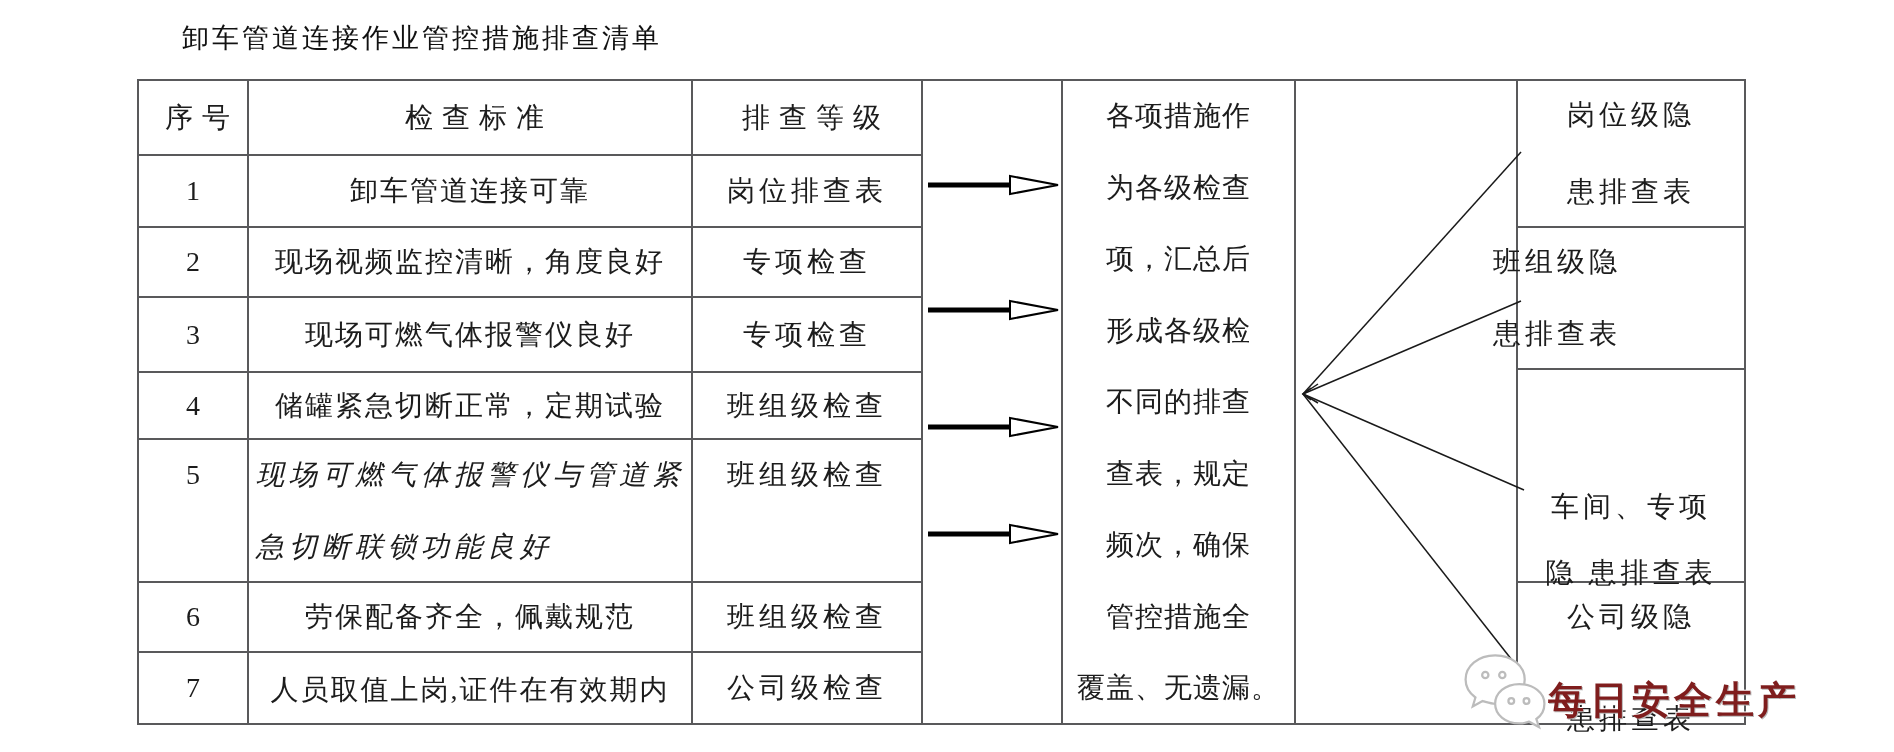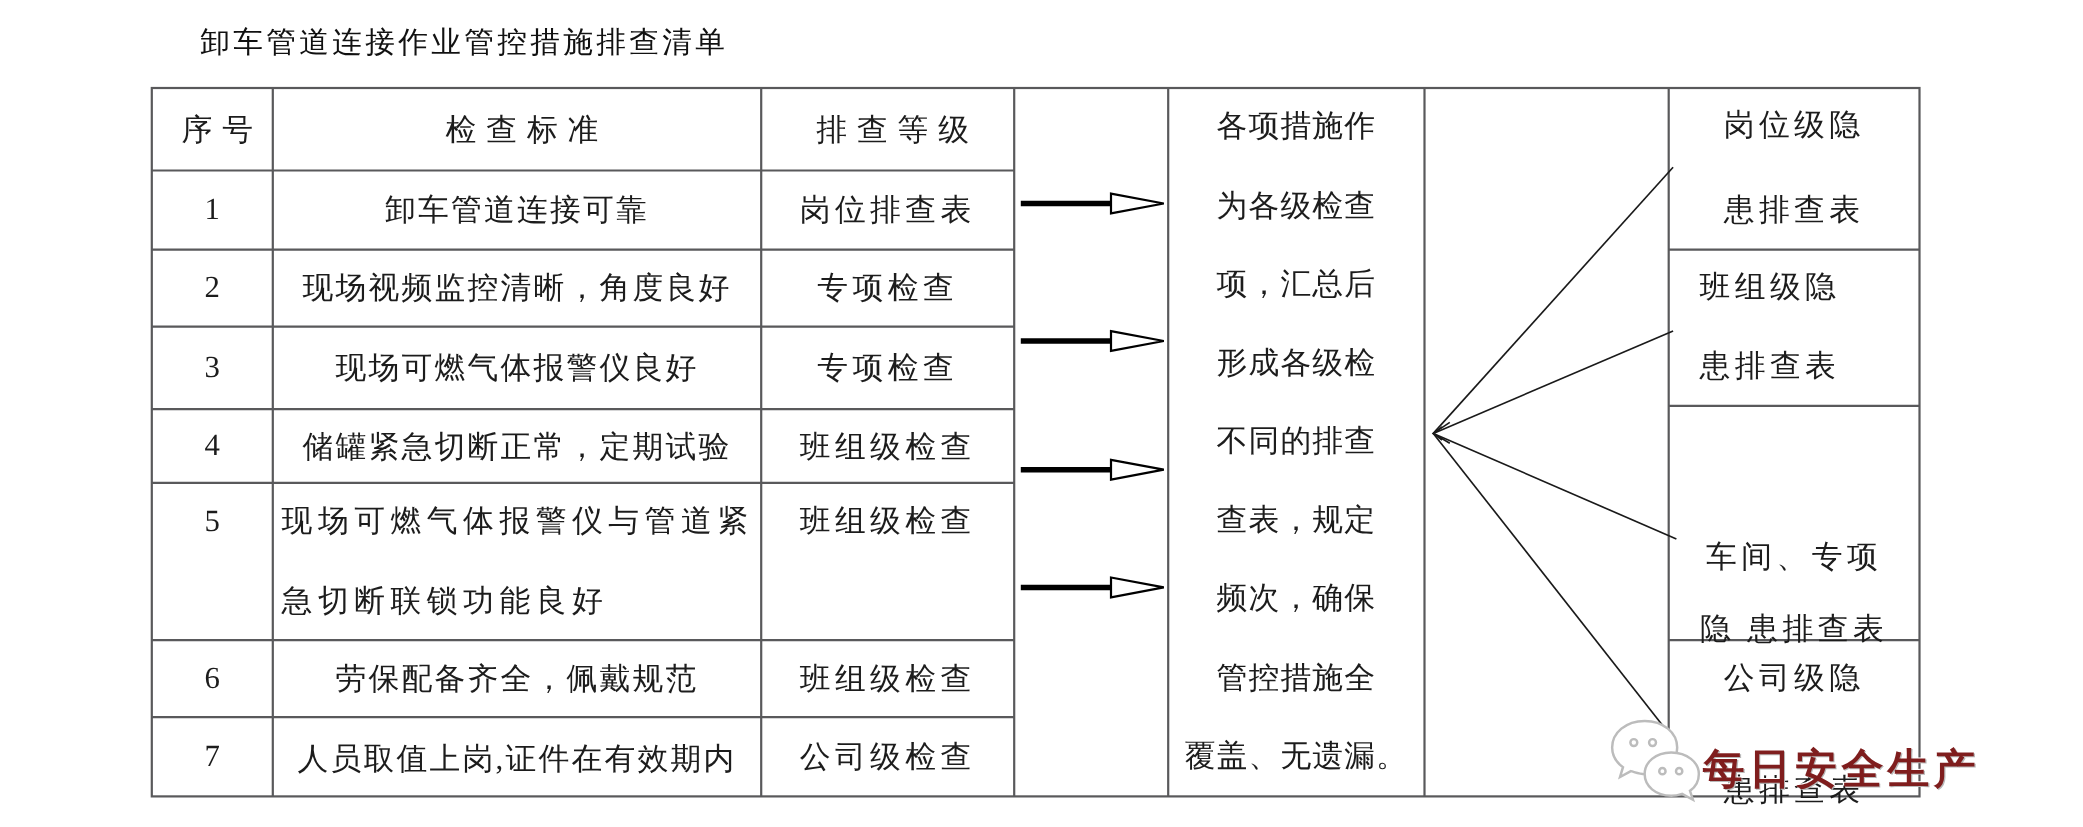--- a/index.html
+++ b/index.html
@@ -15,21 +15,21 @@
   .cell{
     position:absolute;display:flex;align-items:center;justify-content:center;
     font-size:28px;letter-spacing:2px;white-space:nowrap;
   }
   .hdr{letter-spacing:9px;padding-left:9px;}
   .lvl{letter-spacing:4px;}
   .num{letter-spacing:0;}
   .cell-block{position:absolute;font-size:28px;}
   .two-line{display:flex;flex-direction:column;align-items:center;justify-content:space-between;letter-spacing:4px;}
   .two-line > div{line-height:70px;height:70px;}
-  .r5-std{padding-left:8px;letter-spacing:5px;}
+  .r5-std{padding-left:8px;letter-spacing:5px;font-style:italic;}
   .r5-std > div{line-height:71.5px;height:71.5px;}
   .r5-lvl{display:flex;justify-content:center;align-items:flex-start;letter-spacing:4px;}
   .r5-lvl > div{line-height:71.5px;height:71.5px;}
   #middle-note{position:absolute;left:1064px;top:68px;width:229px;height:644px;}
   #middle-note > div{height:71.55px;line-height:71.55px;text-align:center;font-size:28px;letter-spacing:1px;white-space:nowrap;}
   #box-3{padding-top:105px;box-sizing:border-box;justify-content:flex-start;}
   #box-3 > div{line-height:66px;height:66px;}
   #watermark-text{
     position:absolute;left:1548px;top:660px;font-size:38px;line-height:56px;
     font-family:"Liberation Sans","DejaVu Sans",sans-serif;font-weight:700;
@@ -145,21 +145,21 @@
     <div>频次，确保</div>
     <div>管控措施全</div>
     <div>覆盖、无遗漏。</div>
   </div>
 
   <div>
     <div class="cell-block two-line" style="left:1517px;top:68px;width:228px;height:147px;">
       <div>岗位级隐</div>
       <div>患排查表</div>
     </div>
-    <div class="cell-block two-line" style="left:1509px;top:215px;width:200px;height:142px;">
+    <div class="cell-block two-line" style="left:1457px;top:215px;width:200px;height:142px;">
       <div>班组级隐</div>
       <div>患排查表</div>
     </div>
     <div class="cell-block two-line" id="box-3" style="left:1517px;top:357px;width:228px;height:213px;">
       <div>车间、专项</div>
       <div>隐 患排查表</div>
     </div>
     <div class="cell-block two-line" style="left:1517px;top:570px;width:228px;height:172px;">
       <div>公司级隐</div>
       <div>患排查表</div>

